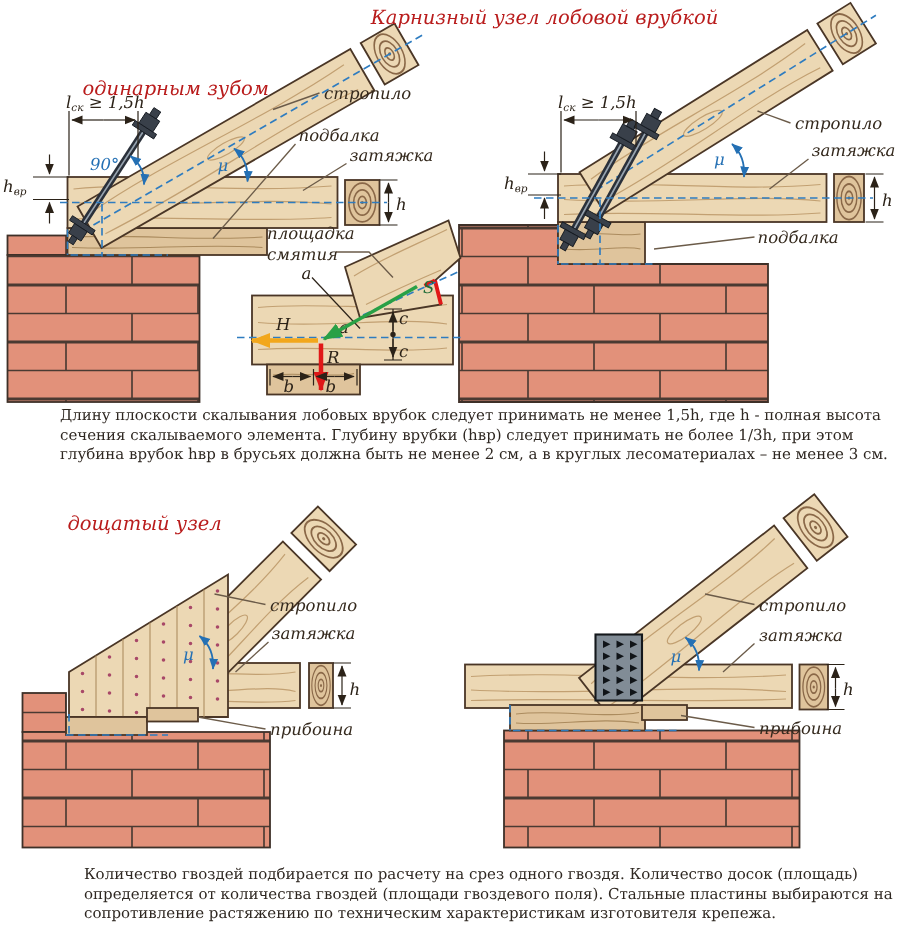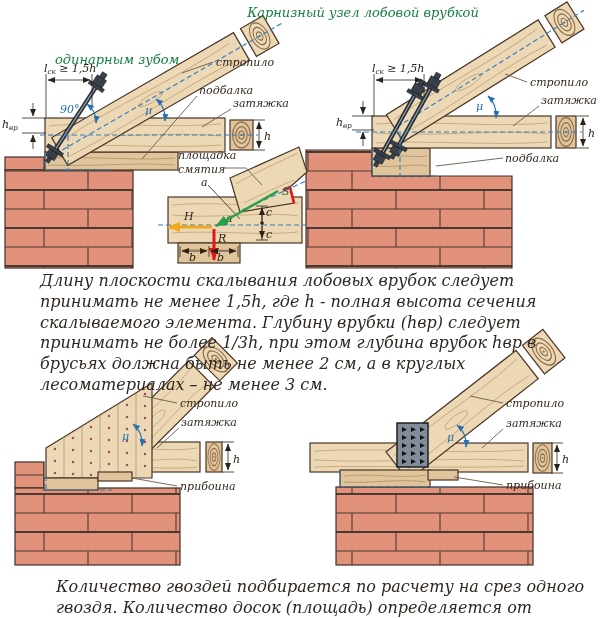--- a/index.html
+++ b/index.html
@@ -1,20 +1,20 @@
 <!DOCTYPE html>
 <html><head>
 <meta charset="utf-8">
 <style>
   html,body{margin:0;padding:0;background:#fff;}
   .canvas{position:relative;width:608px;height:618px;background:#fff;overflow:hidden;
           font-family:"DejaVu Serif",serif;}
-  .hdr{position:absolute;color:#15803d;font-style:italic;font-size:13px;white-space:nowrap;}
+  .hdr{position:absolute;color:#b91c1c;font-style:italic;font-size:13px;white-space:nowrap;}
   .hdr2{position:absolute;color:#1d3a5f;font-style:italic;font-size:13px;line-height:1.25;}
-  .note{position:absolute;font-style:italic;font-size:16px;color:#2e2721;line-height:1.3;}
+  .note{position:absolute;font-size:10px;color:#2e2721;line-height:1.3;}
   svg.scene{position:absolute;left:0;top:0;}
   svg text{font-family:"DejaVu Serif",serif;font-style:italic;}
   .lbl{font-size:11px;fill:#34291d;}
   .dim{font-size:11px;fill:#2b2218;}
   .blue{fill:#2470b4;}
   .grn{fill:#1e6b35;}
   .sub{font-size:7px;}
   .wd{fill:#ecd8b4;stroke:#4a3626;stroke-width:1.2;}
   .wd2{fill:#dfc49c;stroke:#4a3626;stroke-width:1.2;}
   .gr{stroke:#c2a072;stroke-width:.8;fill:none;}
@@ -326,16 +326,17 @@
   <text class="lbl" x="506" y="407">стропило</text>
   <path class="ld" d="M503,429L482,448"></path>
   <text class="lbl" x="506" y="427">затяжка</text>
   <path class="ld" d="M503,485L454,477"></path>
   <text class="lbl" x="506" y="489">прибоина</text>
 </g>
 </svg>
 
 <div class="hdr" style="left:118px;top:5px;width:490px;text-align:center;">Карнизный узел лобовой врубкой</div>
 <div class="hdr" style="left:55px;top:24px;margin-top:28px;">одинарным зубом</div>
+<div class="hdr" style="left:45px;top:342px;">дощатый узел</div>
 <div class="note" style="left:40px;top:271px;width:558px;">Длину плоскости скалывания лобовых врубок следует принимать не менее 1,5h, где h - полная высота сечения скалываемого элемента. Глубину врубки (hвр) следует принимать не более 1/3h, при этом глубина врубок hвр в брусьях должна быть не менее 2 см, а в круглых лесоматериалах  –  не менее 3 см.</div>
 <div class="note" style="left:56px;top:577px;width:545px;">Количество гвоздей подбирается по расчету на срез одного гвоздя. Количество досок (площадь) определяется от количества гвоздей (площади гвоздевого поля). Стальные пластины выбираются на сопротивление растяжению по техническим характеристикам изготовителя крепежа.</div>
 
 </div>
 
 </body></html>

